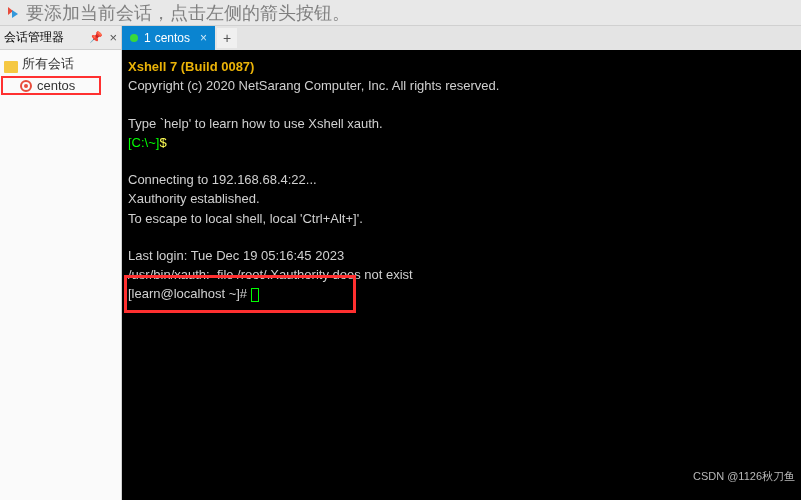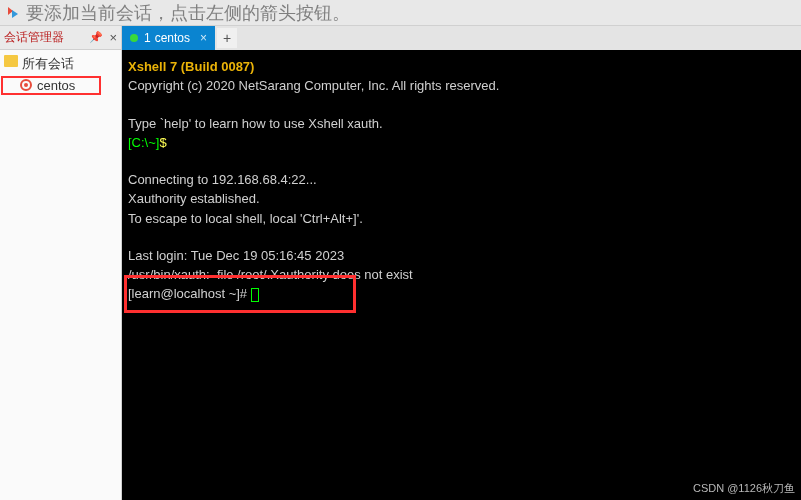--- a/index.html
+++ b/index.html
@@ -2,42 +2,42 @@
 <html><head>
 <meta charset="utf-8">
 <style>
 * { margin:0; padding:0; box-sizing:border-box; font-family:"Microsoft YaHei",Arial,sans-serif; }
 body { width:801px; height:500px; background:#f0f0f0; overflow:hidden; position:relative; }
 .hint-bar { height:26px; background:#e8e8e8; border-bottom:1px solid #d0d0d0; display:flex; align-items:center; padding-left:6px; font-size:18px; color:#808080; }
 .flag-icon { width:14px; height:14px; margin-right:6px; }
 .main { display:flex; height:474px; }
 .sidebar { width:122px; background:#fafafa; border-right:1px solid #d0d0d0; display:flex; flex-direction:column; }
 .sidebar-header { height:24px; background:#eaeaea; display:flex; align-items:center; font-size:12px; padding:0 4px; border-bottom:1px solid #d0d0d0; position:relative; }
-.sidebar-title { flex:1; color:#b91c1c; }
+.sidebar-title { flex:1; color:#000000; }
 .pin { font-size:11px; color:#555; margin-left:4px; }
 .close-x { font-size:13px; color:#555; margin-left:6px; cursor:pointer; }
 .tree { padding:4px 2px; font-size:13px; color:#333; }
-.tree-item { display:flex; align-items:flex-start; padding:1px 2px; cursor:pointer; white-space:nowrap; }
+.tree-item { display:flex; align-items:flex-end; padding:1px 2px; cursor:pointer; white-space:nowrap; }
 .tree-item.indent1 { padding-left:18px; }
 .tree-item .folder-icon { width:14px; height:12px; background:#f5c842; border-radius:1px; margin-right:4px; flex-shrink:0; }
 .tree-item .swirl-icon { width:14px; height:14px; margin-right:4px; flex-shrink:0; }
 .tree-item.highlighted { border:2px solid #ff3030; padding-left:16px; margin-top:2px; margin-bottom:1px; padding-top:0; padding-bottom:0; margin-left:-1px; margin-right:18px; }
 .content { flex:1; display:flex; flex-direction:column; }
 .tab-bar { height:24px; background:#e4e4e4; display:flex; align-items:center; }
 .tab { height:24px; background:#0a84d0; color:#fff; display:flex; align-items:center; padding:0 8px; font-size:12px; cursor:pointer; }
 .tab .dot { width:8px; height:8px; border-radius:50%; background:#3ad83a; margin-right:6px; }
 .tab .tab-x { margin-left:10px; font-size:12px; color:#cfe8f7; cursor:pointer; }
 .tab-plus { width:20px; height:20px; background:#f0f0f0; display:flex; align-items:center; justify-content:center; font-size:14px; color:#555; cursor:pointer; margin-left:2px; }
 .terminal { flex:1; background:#000; color:#d0d0d0; font-family:"Courier New",monospace; font-size:13px; padding:8px 6px; line-height:1.4; white-space:pre; overflow:hidden; position:relative; }
 .term-white { color:#eab308; font-weight:bold; }
 .term-green { color:#00ff00; }
 .term-yellow { color:#ffff55; }
 .cursor-block { display:inline-block; width:8px; height:14px; border:1px solid #00ff00; vertical-align:text-bottom; }
 .highlight-box { position:absolute; left:2px; top:225px; width:232px; height:38px; border:3px solid #ff3030; pointer-events:none; }
-.watermark { position:absolute; right:6px; bottom:4px; font-size:11px; color:#b8b8b8; font-family:Arial,sans-serif; }
+.watermark { position:absolute; right:6px; bottom:16px; font-size:11px; color:#b8b8b8; font-family:Arial,sans-serif; }
 </style>
 </head>
 <body>
 
 <div class="hint-bar">
   <svg class="flag-icon" viewBox="0 0 14 14">
       <path d="M2 1 L7 5 L2 9 Z" fill="#e74c3c"></path>
       <path d="M6 4 L12 8 L6 12 Z" fill="#3498db"></path>
     </svg>
   <span>要添加当前会话，点击左侧的箭头按钮。</span>

